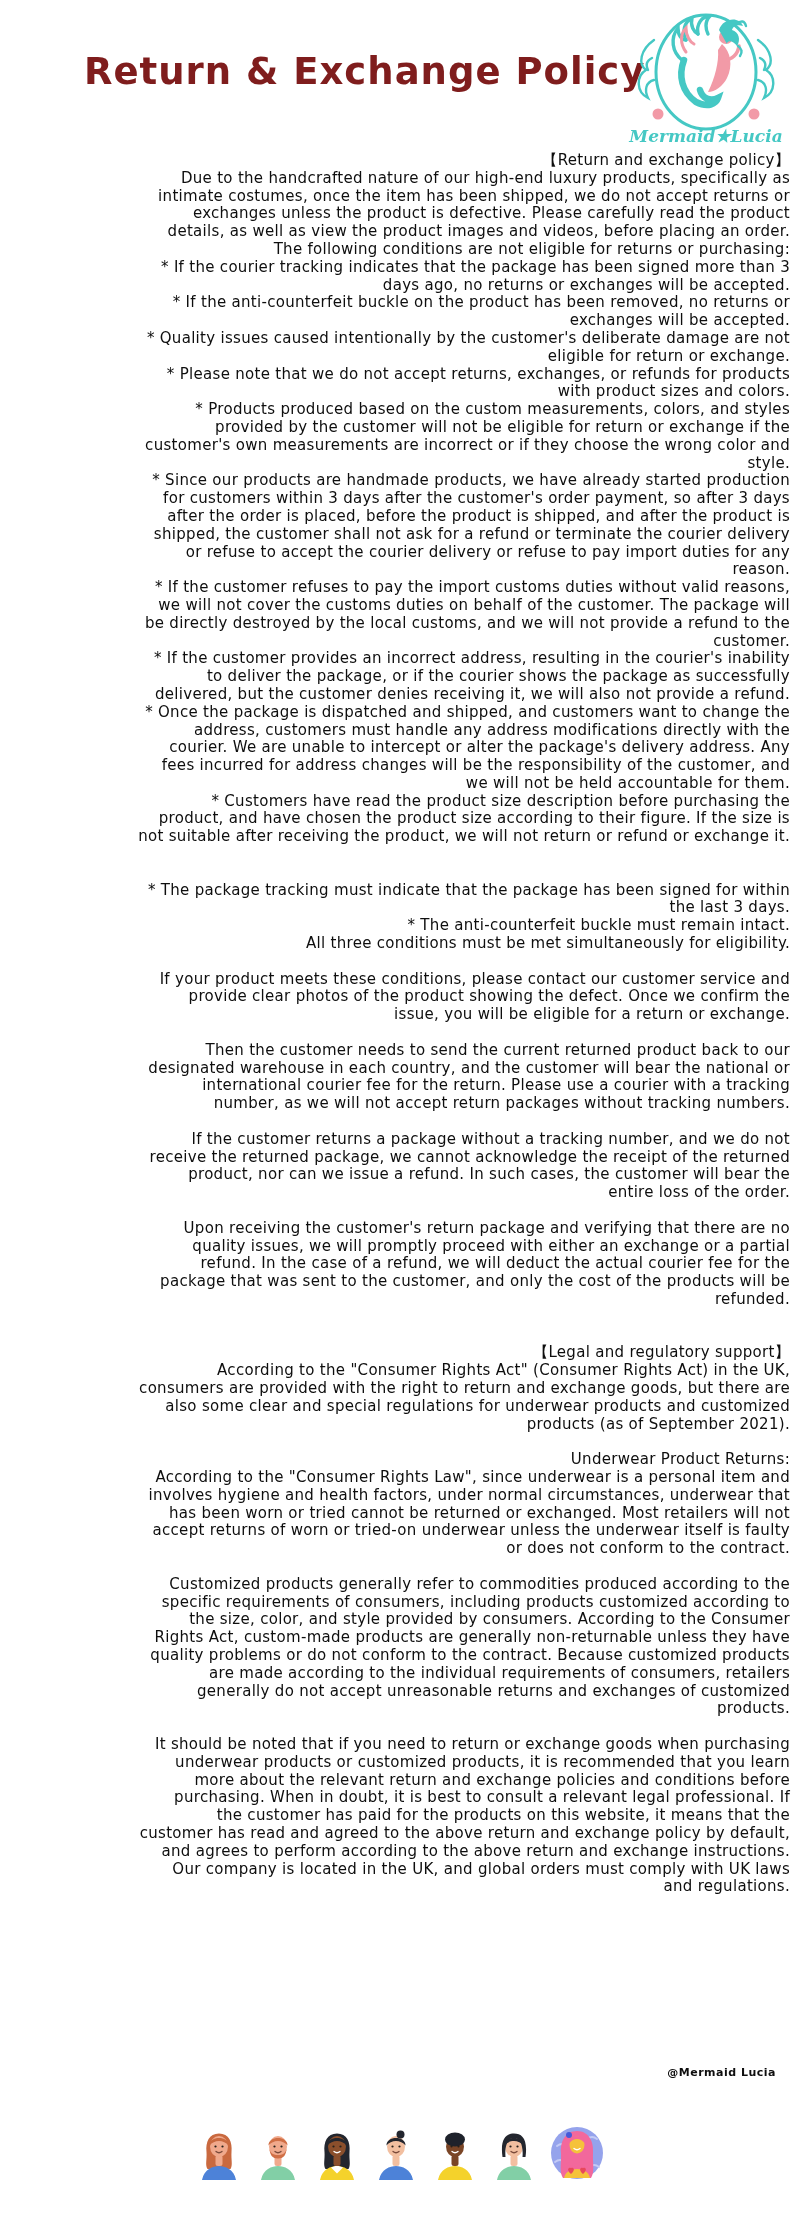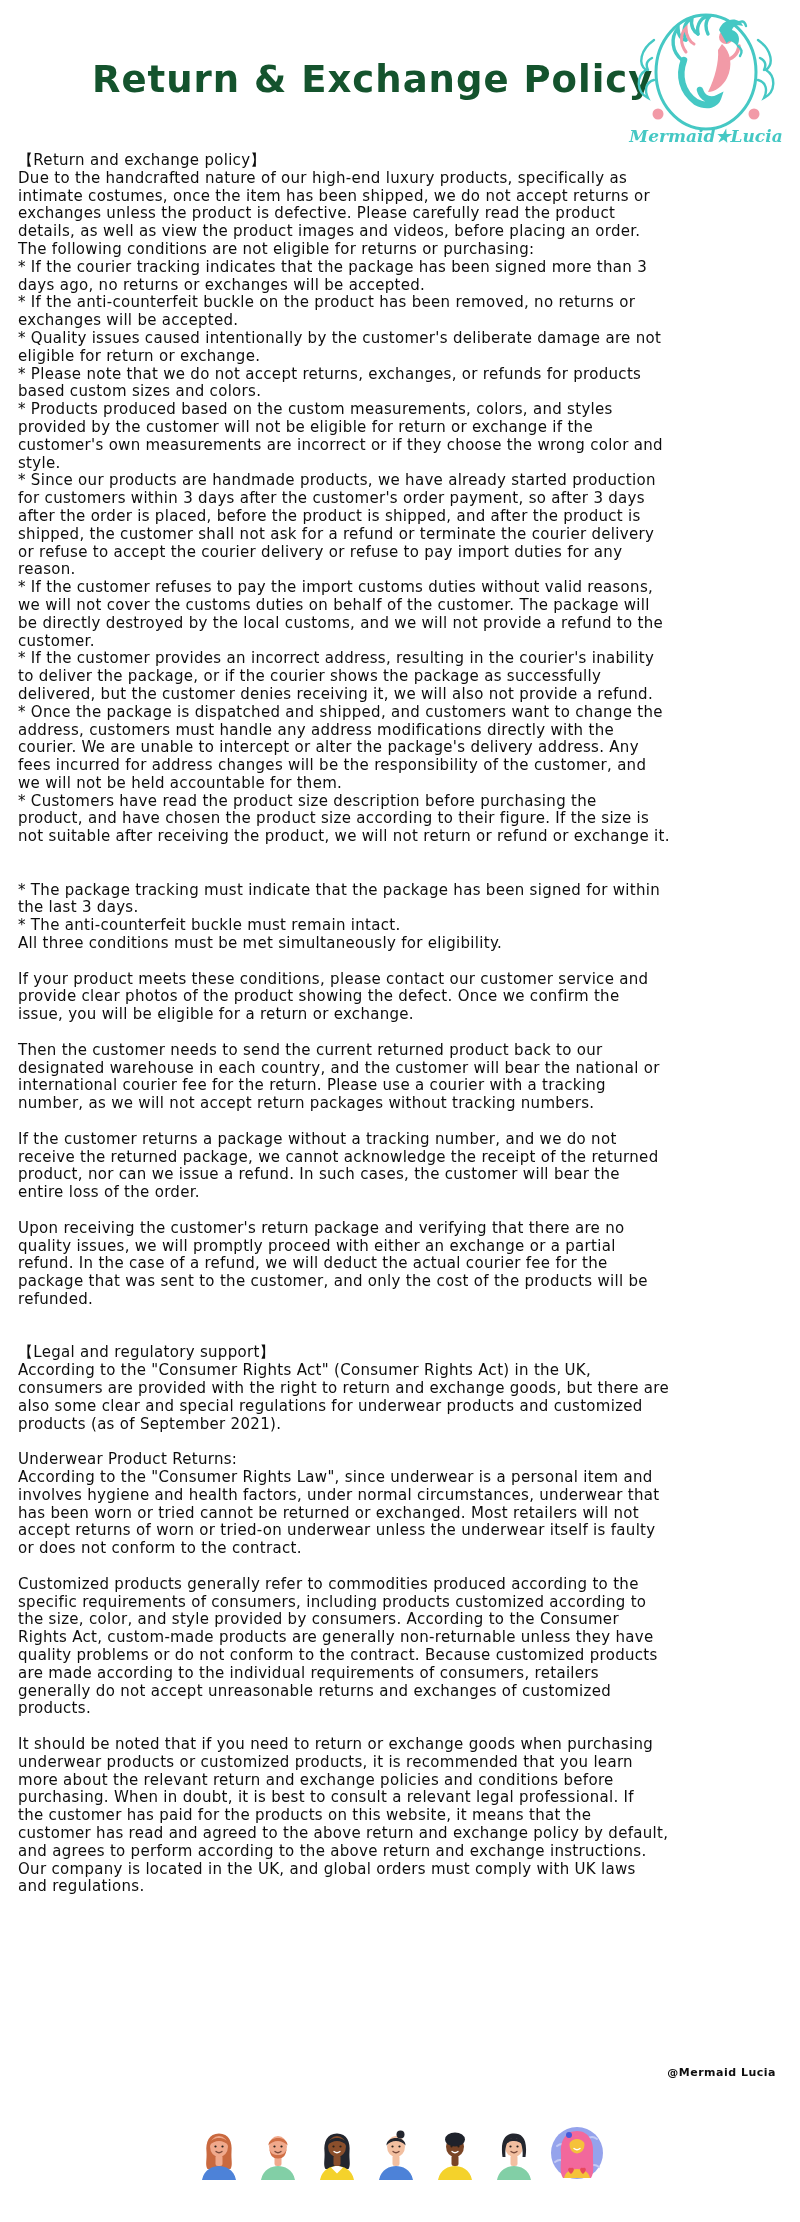--- a/index.html
+++ b/index.html
@@ -1,22 +1,22 @@
 <!DOCTYPE html>
 <html><head>
 <meta charset="utf-8">
 <style>
   html,body{margin:0;padding:0;background:#ffffff;}
   .page{position:relative;width:800px;height:2222px;background:#ffffff;overflow:hidden;
         font-family:"DejaVu Sans",sans-serif;color:#0e0e0e;}
-  .title{position:absolute;top:50px;left:84px;margin:8px;font-size:37px;font-weight:bold;
-         color:#14532d;letter-spacing:1px;white-space:nowrap;}
+  .title{position:absolute;top:50px;left:84px;margin:0;font-size:37px;font-weight:bold;
+         color:#7f1d1d;letter-spacing:1px;white-space:nowrap;}
   .logo{position:absolute;top:6px;left:618px;width:176px;height:150px;}
   .content{position:absolute;top:152px;left:18px;width:772px;font-size:15px;
-           line-height:17.8px;letter-spacing:0.3px;}
+           line-height:17.8px;letter-spacing:0.3px;text-align:right;}
   .content p{margin:0;white-space:pre-line;}
   .spacer{height:17.8px;}
   .signature{position:absolute;top:2066px;right:24px;font-size:11px;font-weight:bold;
              letter-spacing:0.5px;color:#0e0e0e;}
   .avatars{position:absolute;top:2126px;left:0;width:800px;display:flex;
            justify-content:center;align-items:flex-end;gap:13px;}
   .avatar{display:inline-block;line-height:0;}
 </style>
 </head>
 <body>
@@ -68,21 +68,21 @@
 exchanges unless the product is defective. Please carefully read the product
 details, as well as view the product images and videos, before placing an order.</p>
       <p class="block">The following conditions are not eligible for returns or purchasing:</p>
       <p class="block">* If the courier tracking indicates that the package has been signed more than 3
 days ago, no returns or exchanges will be accepted.</p>
       <p class="block">* If the anti-counterfeit buckle on the product has been removed, no returns or
 exchanges will be accepted.</p>
       <p class="block">* Quality issues caused intentionally by the customer's deliberate damage are not
 eligible for return or exchange.</p>
       <p class="block">* Please note that we do not accept returns, exchanges, or refunds for products
-based custom sizes and colors.</p>
+with product sizes and colors.</p>
       <p class="block">* Products produced based on the custom measurements, colors, and styles
 provided by the customer will not be eligible for return or exchange if the
 customer's own measurements are incorrect or if they choose the wrong color and
 style.</p>
       <p class="block">* Since our products are handmade products, we have already started production
 for customers within 3 days after the customer's order payment, so after 3 days
 after the order is placed, before the product is shipped, and after the product is
 shipped, the customer shall not ask for a refund or terminate the courier delivery
 or refuse to accept the courier delivery or refuse to pay import duties for any
 reason.</p>

